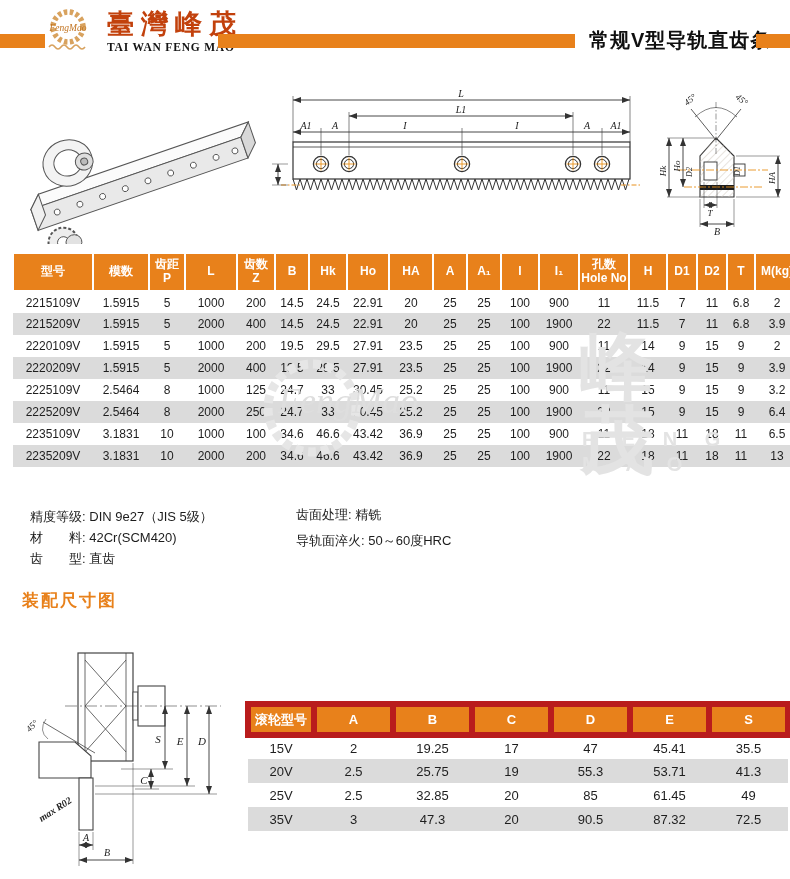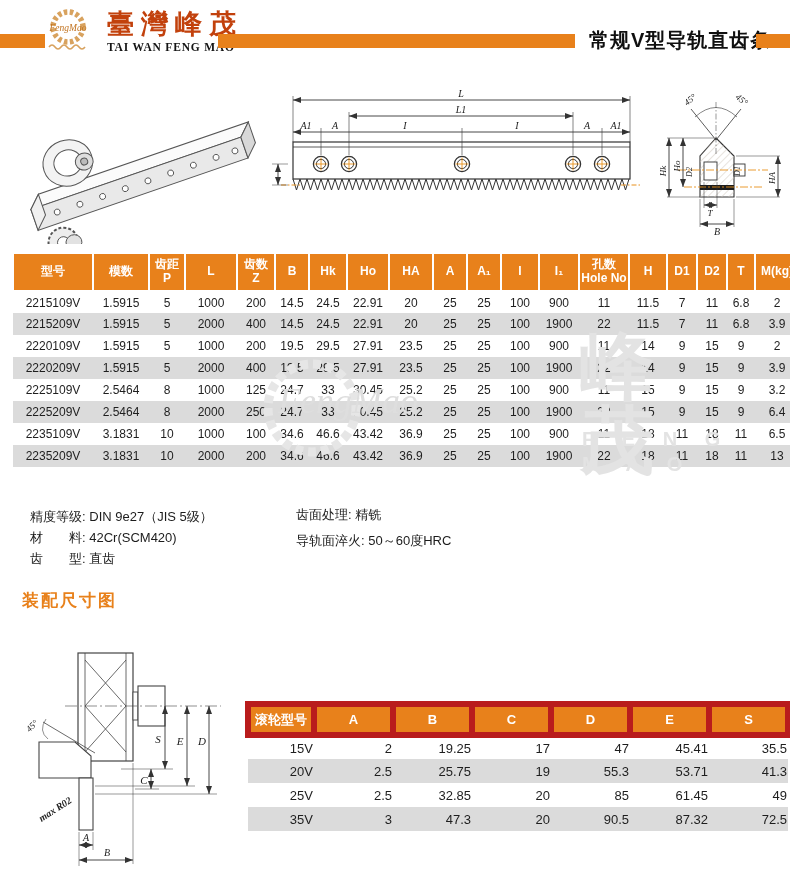--- a/index.html
+++ b/index.html
@@ -20,21 +20,21 @@
   
   table{border-collapse:collapse;table-layout:fixed;}
   #main-table{width:773px;font-size:12px;position:relative;z-index:1;}
   #main-table th{background:var(--accent);color:#fff;border:2px solid #fff;font-weight:bold;
     white-space:pre-line;line-height:1.15;padding:2px 0;font-size:12px;height:38px;text-align:center;}
   #main-table td{text-align:center;height:22px;padding:0 1px;color:#1e1e1e;}
   #main-table tr.alt{background:var(--row-alt);}
 
   #roller-table{width:540px;font-size:13px;}
   #roller-table th{background:var(--accent);color:#fff;border:6px solid #b91c1c;font-weight:bold;height:31px;text-align:center;font-size:13px;}
-  #roller-table td{text-align:right;height:24px;color:#1e1e1e;}
+  #roller-table td{text-align:center;height:24px;color:#1e1e1e;}
   #roller-table tr.alt{background:var(--row-alt);}
 
   
   .spec-col{font-size:13px;color:#1c1c1c;line-height:21px;white-space:nowrap;}
   .assembly-title{font-size:17px;font-weight:bold;color:var(--accent);letter-spacing:2px;}
 
   
   .watermark{pointer-events:none;z-index:3;}
   .wm-script{position:absolute;left:28px;top:38px;font-family:"Liberation Serif",serif;font-style:italic;font-size:36px;color:#dedede;}
   .wm-cn{position:absolute;left:330px;top:-12px;font-family:"Liberation Serif",serif;font-weight:bold;font-size:74px;color:var(--wm);letter-spacing:8px;line-height:1;}

